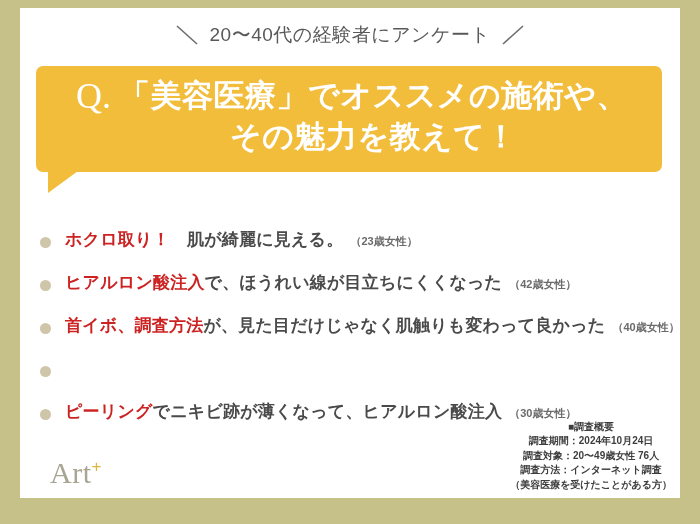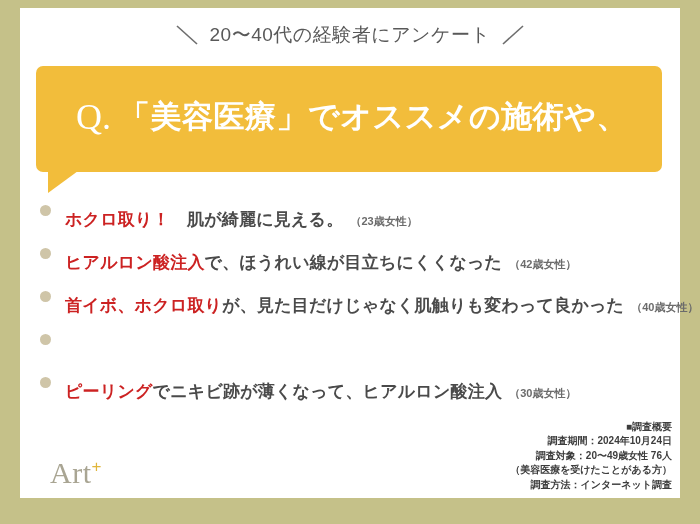--- a/index.html
+++ b/index.html
@@ -60,21 +60,21 @@
     color:#ffffff;font-weight:bold;font-size:31px;line-height:1.32;
     text-align:center;letter-spacing:.5px;
   }
   .qtext .l2{display:block;}
 
   
   .list{
     position:absolute;left:10px;right:8px;top:200px;
   }
   .item{
-    display:flex;align-items:flex-start;
+    display:flex;align-items:flex-end;
     height:43px;
   }
   .dot{
     width:11px;height:11px;border-radius:50%;
     background:#cfc5a8;flex:none;
     margin:0 14px 0 10px;position:relative;top:-3px;
   }
   .txt{white-space:nowrap;}
   .hl{
     color:#cc2222;font-weight:bold;font-size:17px;letter-spacing:.2px;
@@ -91,21 +91,21 @@
     position:absolute;left:30px;bottom:8px;
     font-family:"Liberation Serif","DejaVu Serif",serif;
     font-size:30px;color:#a9a593;letter-spacing:.5px;
   }
   .logo .plus{
     font-size:17px;color:#e0b63c;vertical-align:super;
     font-family:"Liberation Sans",sans-serif;
   }
   .survey{
     position:absolute;right:8px;bottom:6px;
-    text-align:right;color:#3d3d3d;
+    text-align:center;color:#3d3d3d;
     font-size:10px;font-weight:bold;line-height:1.45;
   }
   .survey div{white-space:nowrap;}
 </style>
 </head>
 <body>
 
 <div class="card">
   <div class="inner">
 
@@ -117,20 +117,21 @@
       <svg class="slash" viewBox="0 0 26 24">
         <line x1="23" y1="3" x2="3" y2="21"></line>
       </svg>
     </div>
 
     <div class="qbox">
       <div class="qrow">
         <span class="qmark">Q.</span>
         <span class="qtext">
           <span>「美容医療」でオススメの施術や、</span>
+          <span class="l2">その魅力を教えて！</span>
         </span>
       </div>
     </div>
     <div class="qtail"></div>
 
     <div class="list">
 
       <div class="item">
         <span class="dot"></span>
         <span class="txt">
@@ -141,21 +142,21 @@
       <div class="item">
         <span class="dot"></span>
         <span class="txt">
           <span class="hl">ヒアルロン酸注入</span><span class="rest">で、ほうれい線が目立ちにくくなった</span><span class="who">（42歳女性）</span>
         </span>
       </div>
 
       <div class="item">
         <span class="dot"></span>
         <span class="txt">
-          <span class="hl">首イボ、ホクロ取り</span><span class="rest">が、見た目だけじゃなく肌触りも変わって良かった</span><span class="who">（40歳女性）</span>
+          <span class="hl">首イボ、調査方法</span><span class="rest">が、見た目だけじゃなく肌触りも変わって良かった</span><span class="who">（40歳女性）</span>
         </span>
       </div>
 
       <div class="item">
         <span class="dot"></span>
       </div>
 
       <div class="item">
         <span class="dot"></span>
         <span class="txt">
@@ -164,18 +165,18 @@
       </div>
 
     </div>
 
     <div class="logo"><span>Art</span><span class="plus">+</span></div>
 
     <div class="survey">
       <div>■調査概要</div>
       <div>調査期間：2024年10月24日</div>
       <div>調査対象：20〜49歳女性 76人</div>
+      <div>調査方法：インターネット調査</div>
       <div>（美容医療を受けたことがある方）</div>
-      <div>調査方法：インターネット調査</div>
     </div>
 
   </div>
 </div>
 
 </body></html>

